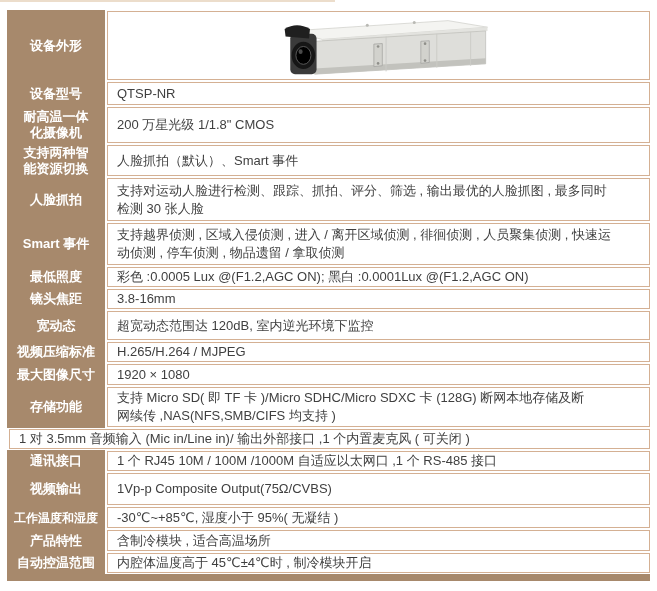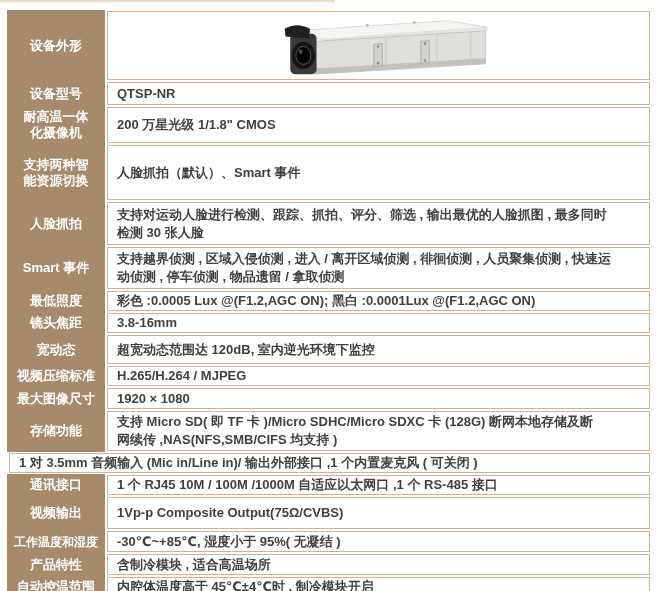--- a/index.html
+++ b/index.html
@@ -32,21 +32,20 @@
     display: flex; align-items: center; justify-content: center;
     text-align: center;
     white-space: pre;
     padding: 0 1px;
     overflow: hidden;
   }
   .value-wrap {
     flex: 1;
     padding: 1px 0 1px 2px;
     min-width: 0;
-    font-weight: bold;
   }
   .value-box {
     height: 100%;
     border: 1px solid #d4b093;
     background: #ffffff;
     display: flex; align-items: center;
     padding: 1px 8px 1px 9px;
     overflow: hidden;
   }
   .value-text {
@@ -115,21 +114,21 @@
   <div class="row" style="height:38px">
     <div class="label-cell">耐高温一体
 化摄像机</div>
     <div class="value-wrap">
         <div class="value-box">
       <span class="value-text">200 万星光级 1/1.8" CMOS</span>
     </div>
       </div>
   </div>
 
-  <div class="row" style="height:57px">
+  <div class="row" style="height:33px">
     <div class="label-cell">支持两种智
 能资源切换</div>
     <div class="value-wrap">
         <div class="value-box">
       <span class="value-text">人脸抓拍（默认）、Smart 事件</span>
     </div>
       </div>
   </div>
 
   <div class="row" style="height:45px">

